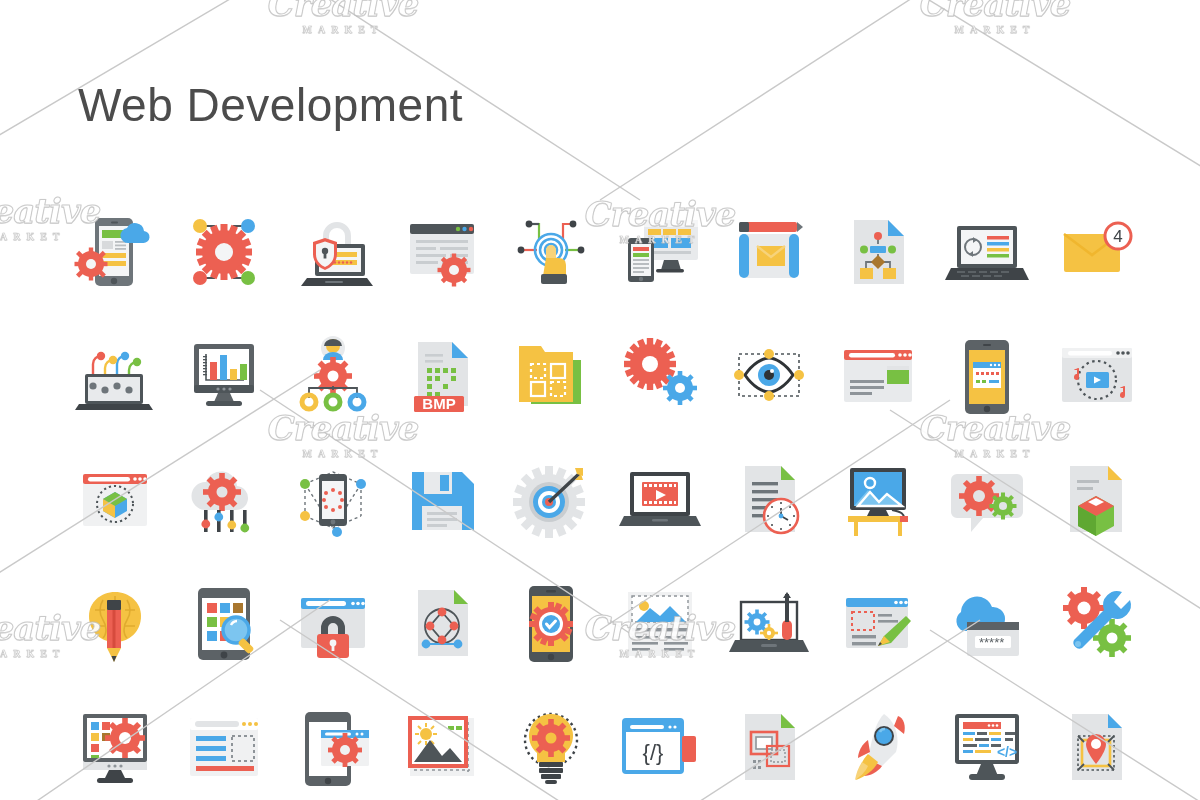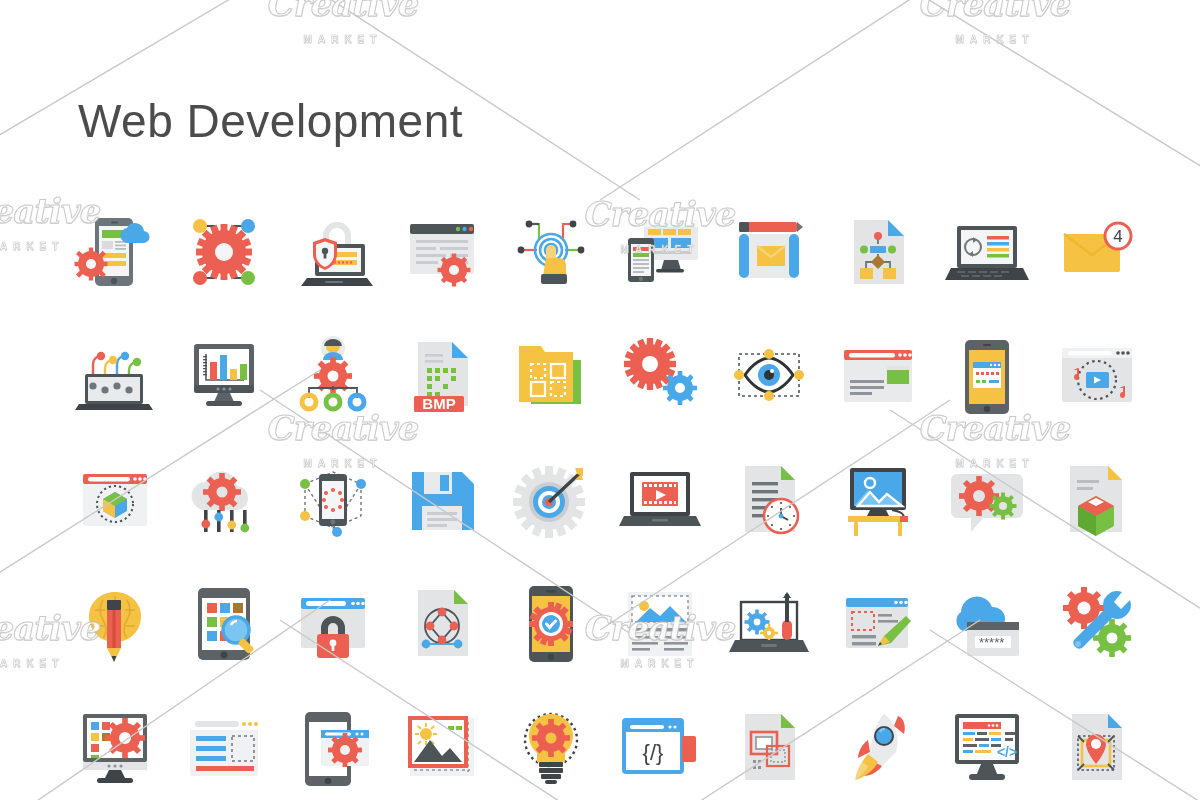--- a/index.html
+++ b/index.html
@@ -9,39 +9,38 @@
     font-family:"Liberation Sans","DejaVu Sans",sans-serif;
   }
   #stage{position:relative;width:1200px;height:800px;}
 
   
   .page-title{
     position:absolute;left:78px;top:82px;
     font-size:46px;font-weight:400;color:#4c4c4c;
     letter-spacing:.5px;line-height:1;
     white-space:nowrap;
-    margin-top:16px;
   }
 
   
   .wm-lines{position:absolute;inset:0;pointer-events:none;z-index:40;}
   .wm-lines line{stroke:#c9c9c9;stroke-width:1.4;}
   .wm-logo{
     position:absolute;z-index:41;pointer-events:none;
     text-align:center;color:#ffffff;opacity:.92;
     text-shadow:0 0 1px rgba(170,170,170,.75), 0 1px 0 rgba(180,180,180,.45);
   }
   .wm-logo .wm-main{
     font-family:"DejaVu Serif",serif;
     font-size:34px;font-style:italic;font-weight:700;line-height:.95;
     letter-spacing:-1px;
     -webkit-text-stroke:1px rgba(190,190,190,.85);
   }
   .wm-logo .wm-sub{
-    font-size:10px;letter-spacing:6px;font-weight:700;margin-top:14px;
+    font-size:10px;letter-spacing:6px;font-weight:700;margin-top:4px;font-family:Liberation Serif, serif;
     -webkit-text-stroke:.6px rgba(195,195,195,.9);
   }
 
   
   .grid{position:absolute;left:60px;top:190px;width:1090px;height:600px;
         display:grid;grid-template-columns:repeat(10,109px);
         grid-template-rows:repeat(5,124px);z-index:5;}
   .cell{display:flex;align-items:center;justify-content:center;}
   .cell svg{display:block;}
 </style>

